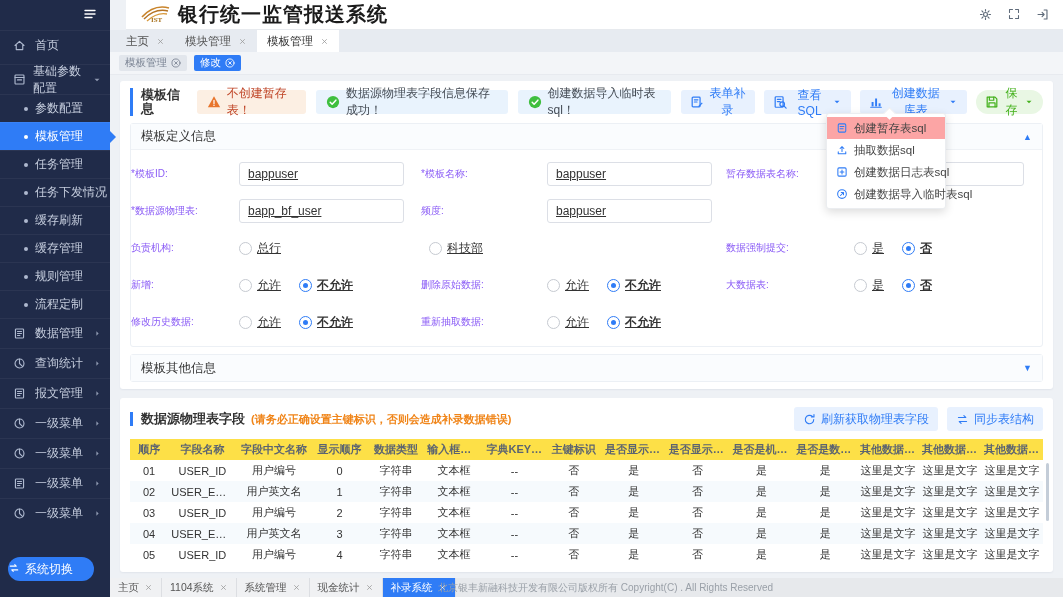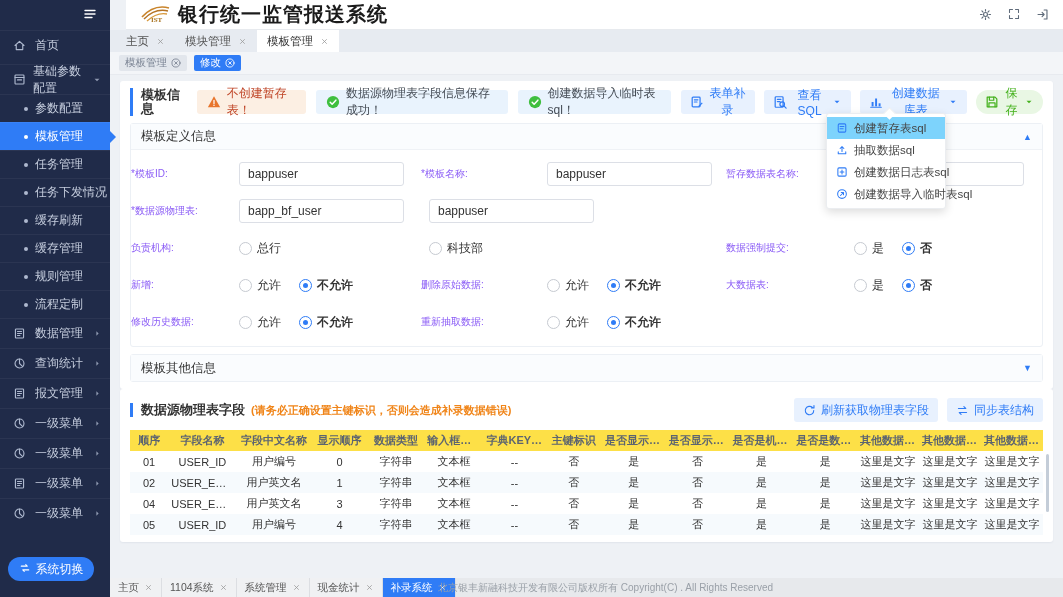--- a/index.html
+++ b/index.html
@@ -14,42 +14,42 @@
   .sb-item .ic { width:15px; display:flex; color:#aeb9cf; }
   .sb-item .arrow { margin-left:auto; color:#8e99b0; display:flex; }
   .sb-group-head { margin-top:4px; }
   .sb-sub { height:28px; display:flex; align-items:center; gap:7px; padding-left:24px; font-size:12px; cursor:pointer; position:relative; border-top:1px solid rgba(255,255,255,0.05); }
   .sb-sub .dot { width:4px; height:4px; border-radius:50%; background:#aeb9cf; flex:0 0 4px; }
   .sb-sub.active { background:#2f7cf6; color:#fff; }
   .sb-sub.active .dot { background:#fff; }
   .sb-sub.active::after { content:""; position:absolute; right:-6px; top:50%; margin-top:-6px;
     border-left:6px solid #2f7cf6; border-top:6px solid transparent; border-bottom:6px solid transparent; }
   .sb-switch { margin:auto 0 16px 8px; width:86px; height:24px; border-radius:13px; background:#2f7cf6; color:#fff;
-    display:flex; align-items:center; justify-content:center; gap:5px; font-size:12px; cursor:pointer; }
+    display:flex; align-items:center; gap:5px; font-size:12px; cursor:pointer; }
 
   
   .main { flex:1; display:flex; flex-direction:column; min-width:0; }
   .hdr { height:30px; background:#fff; display:flex; align-items:center; padding:0 14px 0 12px; border-bottom:1px solid #e7eaee;margin-left:16px; }
   .hdr-title { font-size:20px; font-weight:bold; color:#1b1b1b; letter-spacing:1px; margin-left:6px; }
   .hdr-icons { margin-left:auto; display:flex; gap:16px; color:#5f6b7a; }
   .hdr-icons span { display:flex; cursor:pointer; }
 
   .tabbar { height:22px; background:#e7ebf1; display:flex; align-items:stretch; padding-left:6px; }
   .ttab { padding:0 10px; display:flex; align-items:center; gap:7px; font-size:11.5px; color:#555; cursor:pointer; }
   .ttab.active { background:#fff; color:#333; }
   .ttab .tclose { color:#999; display:flex; cursor:pointer; }
 
   .chipbar { height:23px; background:#f3f5f8; display:flex; align-items:center; gap:7px; padding-left:9px; border-bottom:1px solid #e7eaef; }
   .chip { height:16px; padding:0 6px; border-radius:2px; background:#e2e6ec; color:#7b8494; display:inline-flex; align-items:center; gap:4px; font-size:10.5px; cursor:pointer; }
   .chip.active { background:#2f7cf6; color:#fff; }
   .chip .cclose { display:flex; cursor:pointer; }
 
   .content { flex:1; padding:6px 10px; position:relative; overflow:hidden; }
   .card { background:#fff; border-radius:3px; box-shadow:0 1px 2px rgba(20,40,80,0.06); padding:7px 10px; }
-  .card1 { }
+  .card1 { margin-bottom:9px; }
 
   .card-head { display:flex; align-items:center; gap:10px; height:28px; }
   .panel-title { font-size:13px; font-weight:bold; color:#333; border-left:3px solid #2f7cf6; padding-left:8px; line-height:14px; }
   .alert { height:24px; padding:0 10px; border-radius:3px; display:inline-flex; align-items:center; gap:6px; font-size:12px; }
   .alert.warning { background:#fcefe3; color:#bf4527; }
   .alert.success { background:#e9f3fd; color:#454c55; }
   .head-actions { margin-left:auto; display:flex; gap:9px; }
   .btn { height:24px; padding:0 9px; border:none; border-radius:3px; background:#e8f1fe; color:#2f7cf6;
     display:inline-flex; align-items:center; gap:5px; font-size:12px; cursor:pointer; font-family:inherit; }
   .btn.green { background:#e9f7e4; color:#44b11c;border-radius:12px; }
@@ -58,21 +58,21 @@
   .subsec { border:1px solid #ecf0f5; border-radius:3px; margin-top:7px; }
   .subsec-head { height:26px; display:flex; align-items:center; background:#fafcfe; border-bottom:1px solid #eff2f6; padding:0 10px; font-size:12.5px; color:#333; }
   .subsec-head .sarrow { margin-left:auto; color:#2f7cf6; font-size:9px; cursor:pointer; }
   .subsec.collapsed .subsec-head { border-bottom:none; }
 
   .form { padding:12px 4px 12px 0; display:flex; flex-direction:column; gap:13px; }
   .form-row { display:grid; grid-template-columns:290px 305px 1fr; }
   .field { display:flex; align-items:flex-start; min-height:24px; }
   .field .flabel { font-size:10px; color:#8b5cf6; padding-top:5px; flex:0 0 auto; }
   .c1 .flabel { width:100px; } .c2 .flabel { width:118px; } .c3 .flabel { width:120px; }
-  .field .ctrl { margin-left:8px; display:flex; align-items:center; flex-wrap:wrap; }
+  .field .ctrl { margin-left:8px; display:flex; align-items:center; flex-wrap:wrap;text-decoration:underline; }
   .txt { width:165px; height:24px; border:1px solid #dcdfe6; border-radius:3px; padding:0 8px; font-size:12px; color:#333; font-family:inherit; }
   .c3 .txt { width:170px; }
   .rgroup { display:flex; gap:18px; padding-top:4px; }
   .radio { display:inline-flex; align-items:center; gap:5px; cursor:pointer; font-size:12px; color:#333; }
   .radio .rc { width:13px; height:13px; border:1px solid #c6cad1; border-radius:50%; background:#fff; position:relative; }
   .radio.checked .rc { border-color:#2f7cf6; }
   .radio.checked .rc::after { content:""; position:absolute; left:3px; top:3px; width:5px; height:5px; border-radius:50%; background:#2f7cf6; }
   .radio.checked .rlabel { font-weight:bold; }
   .fhint { color:#f08519; font-size:11px; line-height:1.5; width:190px; margin-left:6px; padding-top:4px; }
 
@@ -87,21 +87,21 @@
   .vscroll { position:absolute; right:-6px; top:24px; width:3px; height:58px; background:#c4cdd8; border-radius:2px; }
 
   
   .dropdown { position:absolute; left:716px; top:38px; width:120px; background:#fff; border:1px solid #ebedf0;
     border-radius:3px; box-shadow:0 3px 10px rgba(0,0,0,0.14); padding:3px 0; z-index:20; }
   .dropdown::before { content:""; position:absolute; top:-5px; left:58px; width:8px; height:8px; background:#fff;
     border-left:1px solid #ebedf0; border-top:1px solid #ebedf0; transform:rotate(45deg); }
   .dd-item { height:22px; display:flex; align-items:center; gap:6px; padding:0 9px; font-size:11.5px; color:#444;
     cursor:pointer; white-space:nowrap; }
   .dd-item .ic { color:#2f7cf6; display:flex; flex:0 0 12px; }
-  .dd-item.hover { background:#7dd3fc; }
+  .dd-item.hover { background:#fca5a5; }
 
   
   .footer { height:19px; background:#e7e9ec; display:flex; align-items:stretch; position:relative; font-size:10.5px; }
   .ftab { padding:0 8px; display:flex; align-items:center; gap:5px; color:#555; background:#f0f1f3; border-right:1px solid #dcdee2; cursor:pointer; }
   .ftab .fclose { color:#999; display:flex; }
   .ftab.active { background:#2f7cf6; color:#fff; }
   .ftab.active .fclose { color:#fff; }
   .copyright { position:absolute; left:52%; top:0; height:19px; display:flex; align-items:center; transform:translateX(-50%); color:#9aa0a8; font-size:10px; }
 </style>
 </head>
@@ -477,20 +477,21 @@
                 </div>
               </div>
               <div class="form-row">
                 <div class="field c1">
                   <span class="flabel">*数据源物理表:</span>
                   <span class="ctrl">
                     <input class="txt" type="text" value="bapp_bf_user" style="">
                   </span>
                 </div>
                 <div class="field c2">
+                  <span class="flabel">频度:</span>
                   <span class="ctrl">
                     <input class="txt" type="text" value="bappuser" style="">
                   </span>
                 </div>
               </div>
               <div class="form-row">
                 <div class="field c1">
                   <span class="flabel">负责机构:</span>
                   <span class="ctrl">
                     <span class="rgroup">
@@ -692,20 +693,37 @@
                   <td>否</td>
                   <td>是</td>
                   <td>否</td>
                   <td>是</td>
                   <td>是</td>
                   <td>这里是文字</td>
                   <td>这里是文字</td>
                   <td>这里是文字</td>
                 </tr>
                 <tr>
+                  <td>03</td>
+                  <td>USER_ID</td>
+                  <td>用户编号</td>
+                  <td>2</td>
+                  <td>字符串</td>
+                  <td>文本框</td>
+                  <td>--</td>
+                  <td>否</td>
+                  <td>是</td>
+                  <td>否</td>
+                  <td>是</td>
+                  <td>是</td>
+                  <td>这里是文字</td>
+                  <td>这里是文字</td>
+                  <td>这里是文字</td>
+                </tr>
+                <tr>
                   <td>04</td>
                   <td>USER_ENAME</td>
                   <td>用户英文名</td>
                   <td>3</td>
                   <td>字符串</td>
                   <td>文本框</td>
                   <td>--</td>
                   <td>否</td>
                   <td>是</td>
                   <td>否</td>

